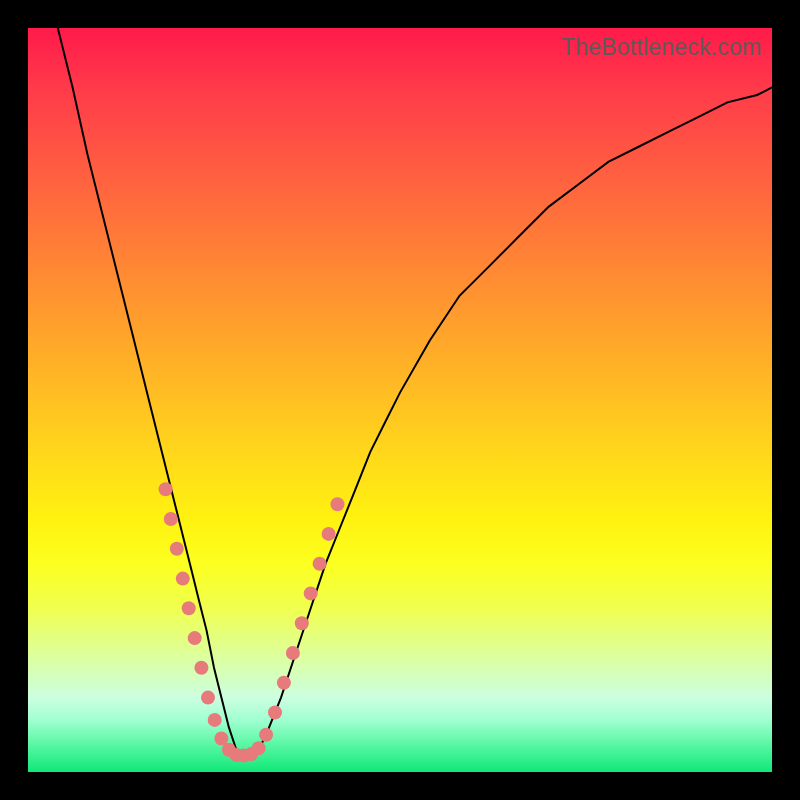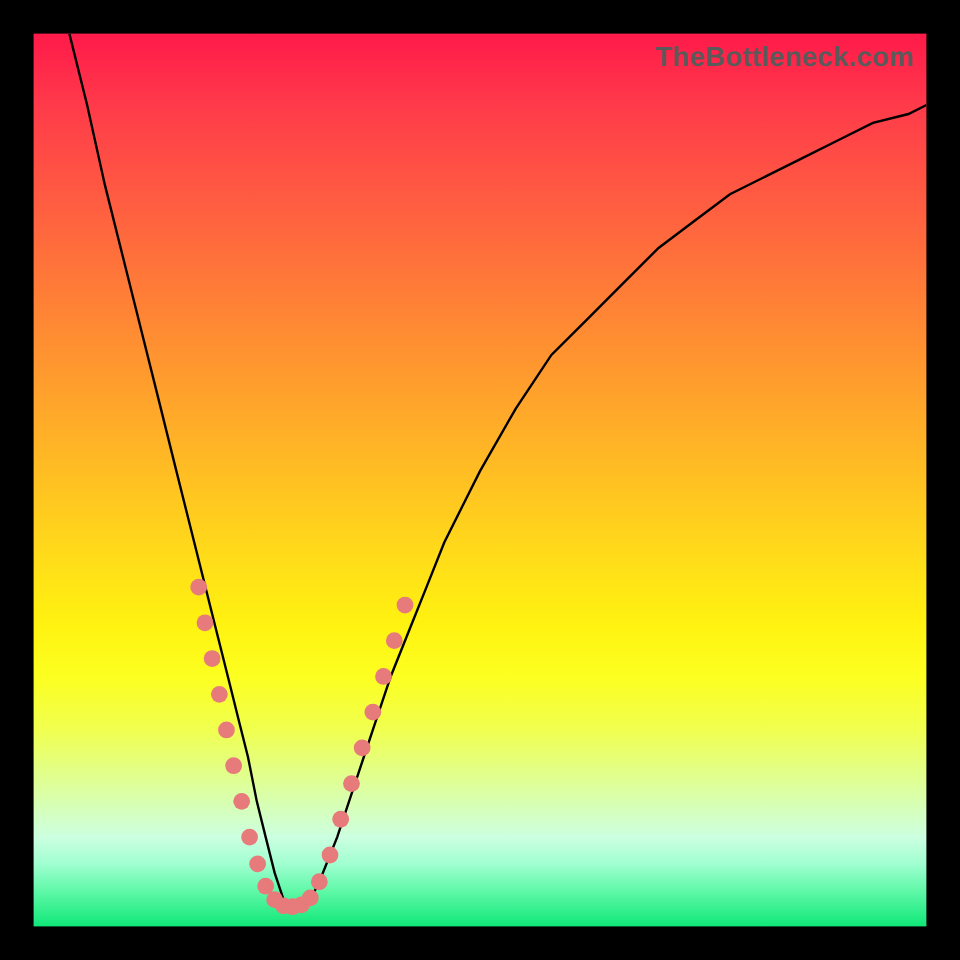--- a/index.html
+++ b/index.html
@@ -34,21 +34,21 @@
       #a0ffd0 93%,
       #60f8a8 96%,
       #10e878 100%);
   }
   .watermark {
     position: absolute;
     top: 6px;
     right: 10px;
     color: #5a5a5a;
     font-size: 23px;
-    font-weight: 700;
+    font-weight: 400;
     letter-spacing: 0.2px;
     user-select: none;
   }
   svg.plot {
     position: absolute;
     left: 0;
     top: 0;
     width: 744px;
     height: 744px;
   }

